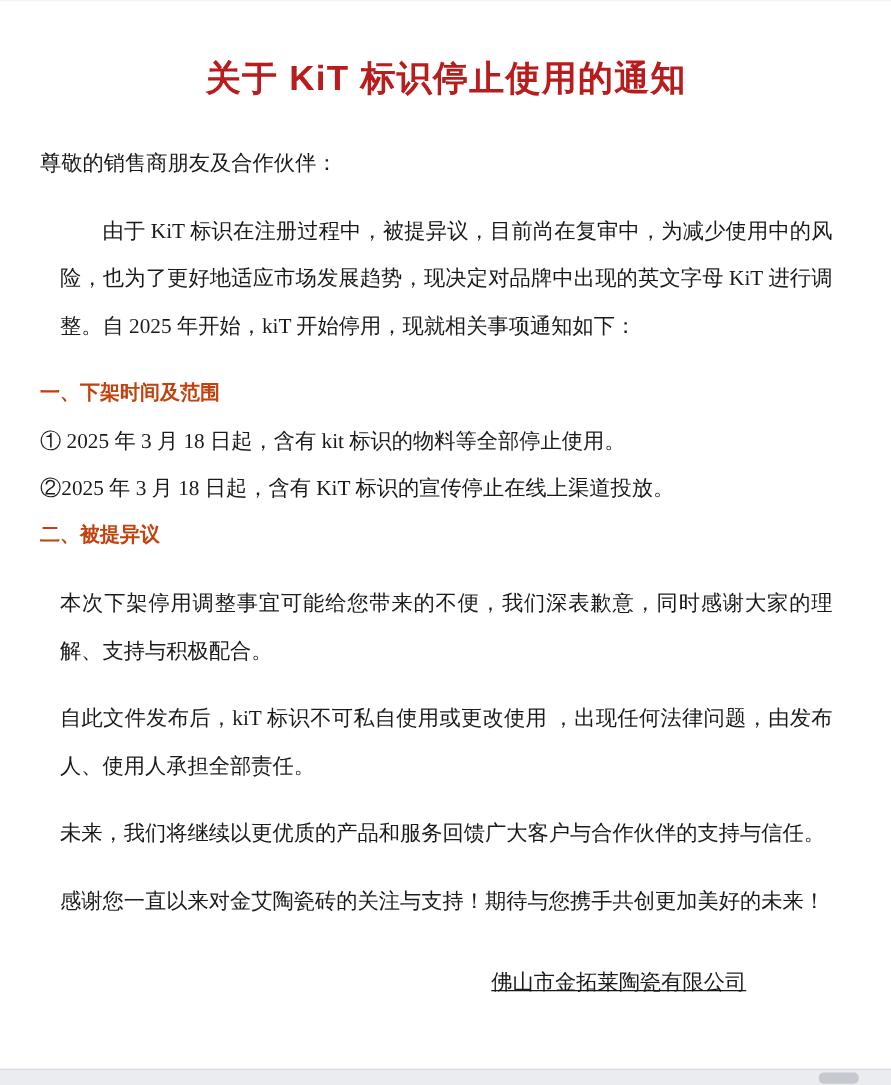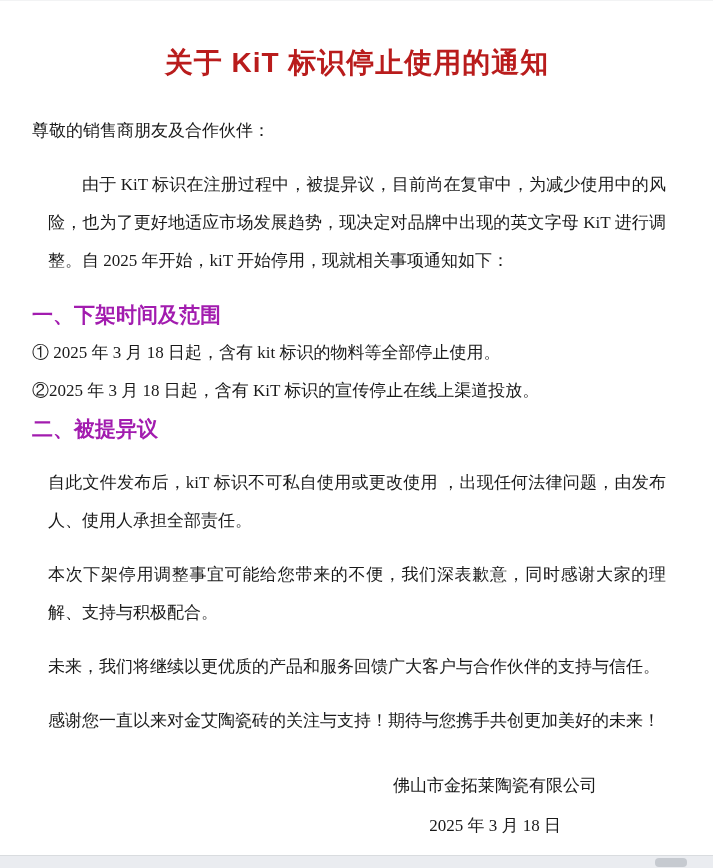--- a/index.html
+++ b/index.html
@@ -49,36 +49,36 @@
     text-align: justify;
     text-justify: inter-ideograph;
   }
   .para.indent {
     text-indent: 2em;
   }
   .section-heading {
     margin: 0;
     font-family: "Liberation Sans", "DejaVu Sans", sans-serif;
     font-weight: 700;
-    font-size: 21px;
+    font-size: 16px;
     line-height: 38px;
-    color: #a21caf;
+    color: #c2410c;
   }
   .notice-item {
     margin: 0;
   }
   .signature {
     margin-top: 26px;
     margin-left: 308px;
     width: 310px;
     text-align: center;
     font-size: 17px;
     line-height: 40px;
   }
-  .signature p { margin: 0; }
+  .signature p { margin: 0; text-decoration: underline; }
   .h-scrollbar {
     position: absolute;
     left: 0;
     bottom: 0;
     width: 713px;
     height: 13px;
     background: #eaecf0;
     border-top: 1px solid #d9dcdf;
     box-sizing: border-box;
   }
@@ -106,31 +106,30 @@
     <p class="para indent">由于 KiT 标识在注册过程中，被提异议，目前尚在复审中，为减少使用中的风险，也为了更好地适应市场发展趋势，现决定对品牌中出现的英文字母 KiT 进行调整。自 2025 年开始，kiT 开始停用，现就相关事项通知如下：</p>
 
     <p class="section-heading">一、下架时间及范围</p>
 
     <p class="para notice-item">① 2025 年 3 月 18 日起，含有 kit 标识的物料等全部停止使用。</p>
 
     <p class="para notice-item">②2025 年 3 月 18 日起，含有 KiT 标识的宣传停止在线上渠道投放。</p>
 
     <p class="section-heading">二、被提异议</p>
 
+    <p class="para">本次下架停用调整事宜可能给您带来的不便，我们深表歉意，同时感谢大家的理解、支持与积极配合。</p>
+
     <p class="para">自此文件发布后，kiT 标识不可私自使用或更改使用 ，出现任何法律问题，由发布人、使用人承担全部责任。</p>
-
-    <p class="para">本次下架停用调整事宜可能给您带来的不便，我们深表歉意，同时感谢大家的理解、支持与积极配合。</p>
 
     <p class="para">未来，我们将继续以更优质的产品和服务回馈广大客户与合作伙伴的支持与信任。</p>
 
     <p class="para">感谢您一直以来对金艾陶瓷砖的关注与支持！期待与您携手共创更加美好的未来！</p>
 
     <div class="signature">
       <p>佛山市金拓莱陶瓷有限公司</p>
-      <p>2025 年 3 月 18 日</p>
     </div>
 
   </div>
 </div>
 
 <div class="h-scrollbar">
   <div class="thumb"></div>
 </div>
 
 </body></html>

